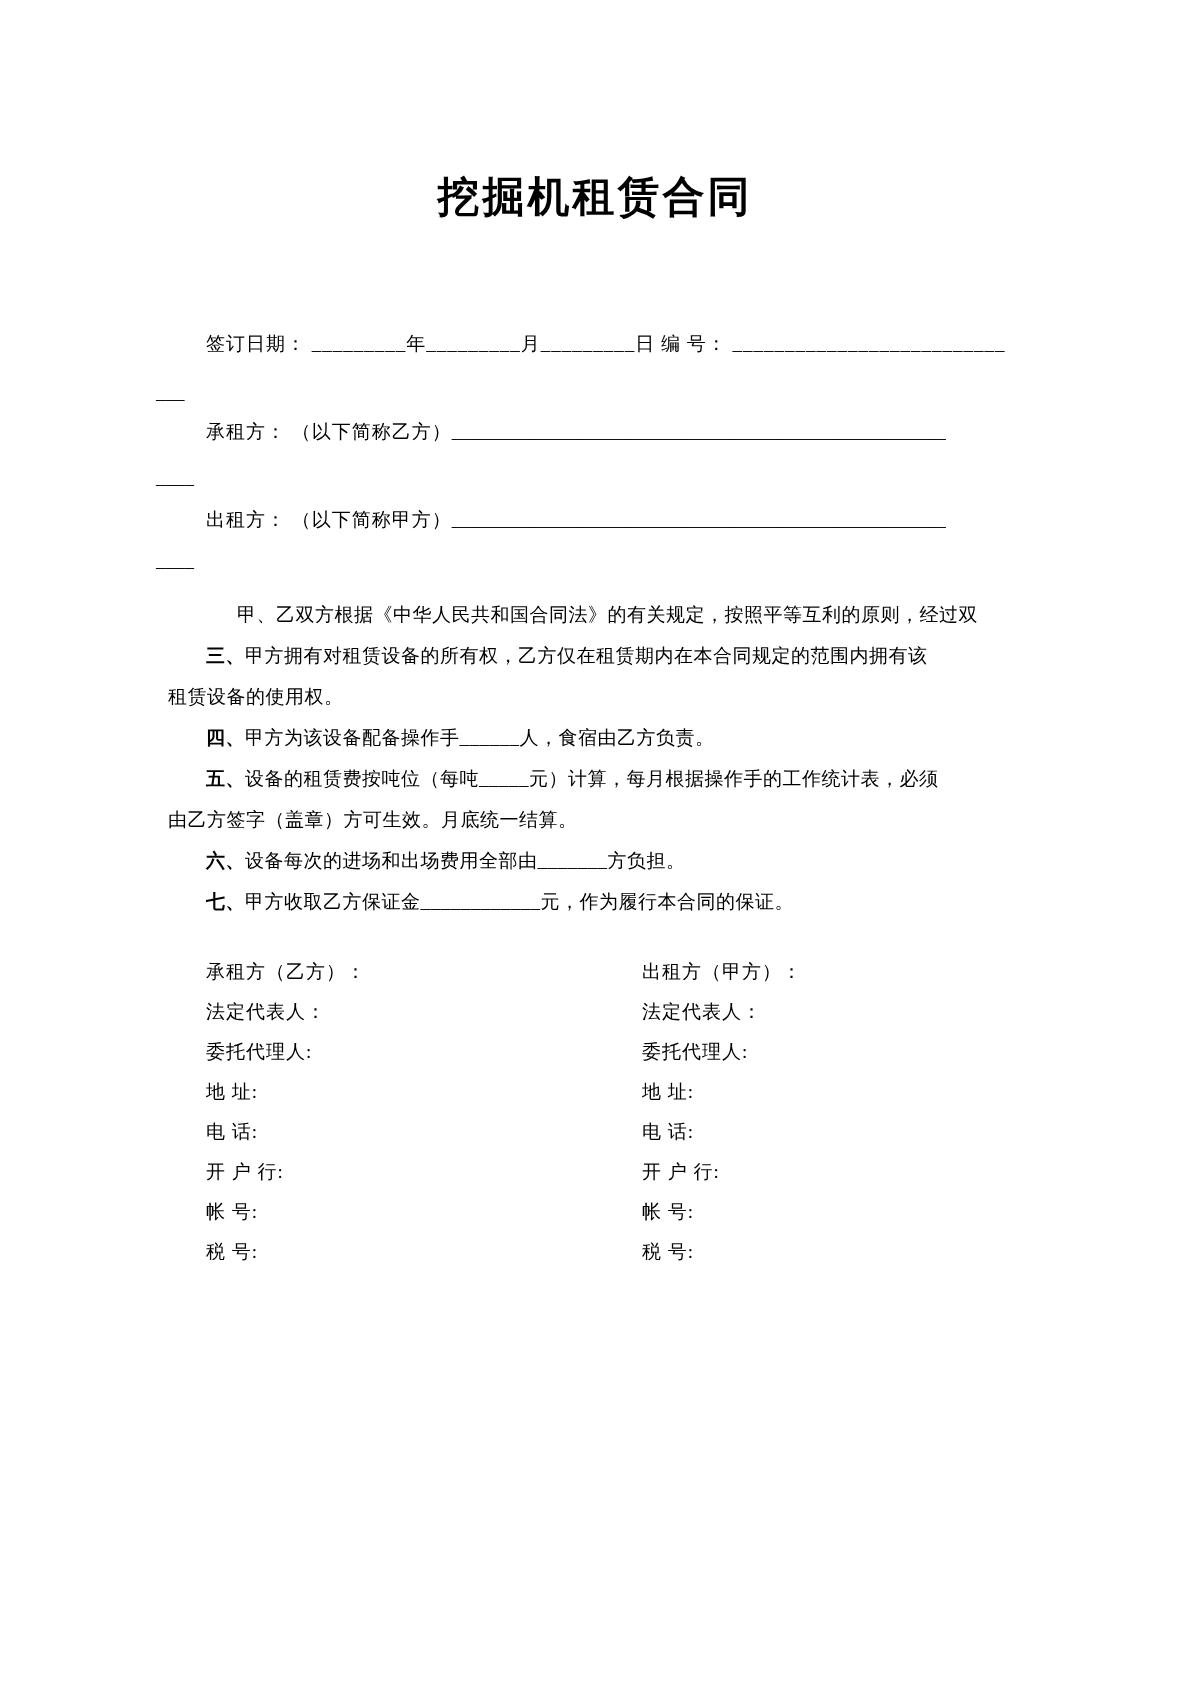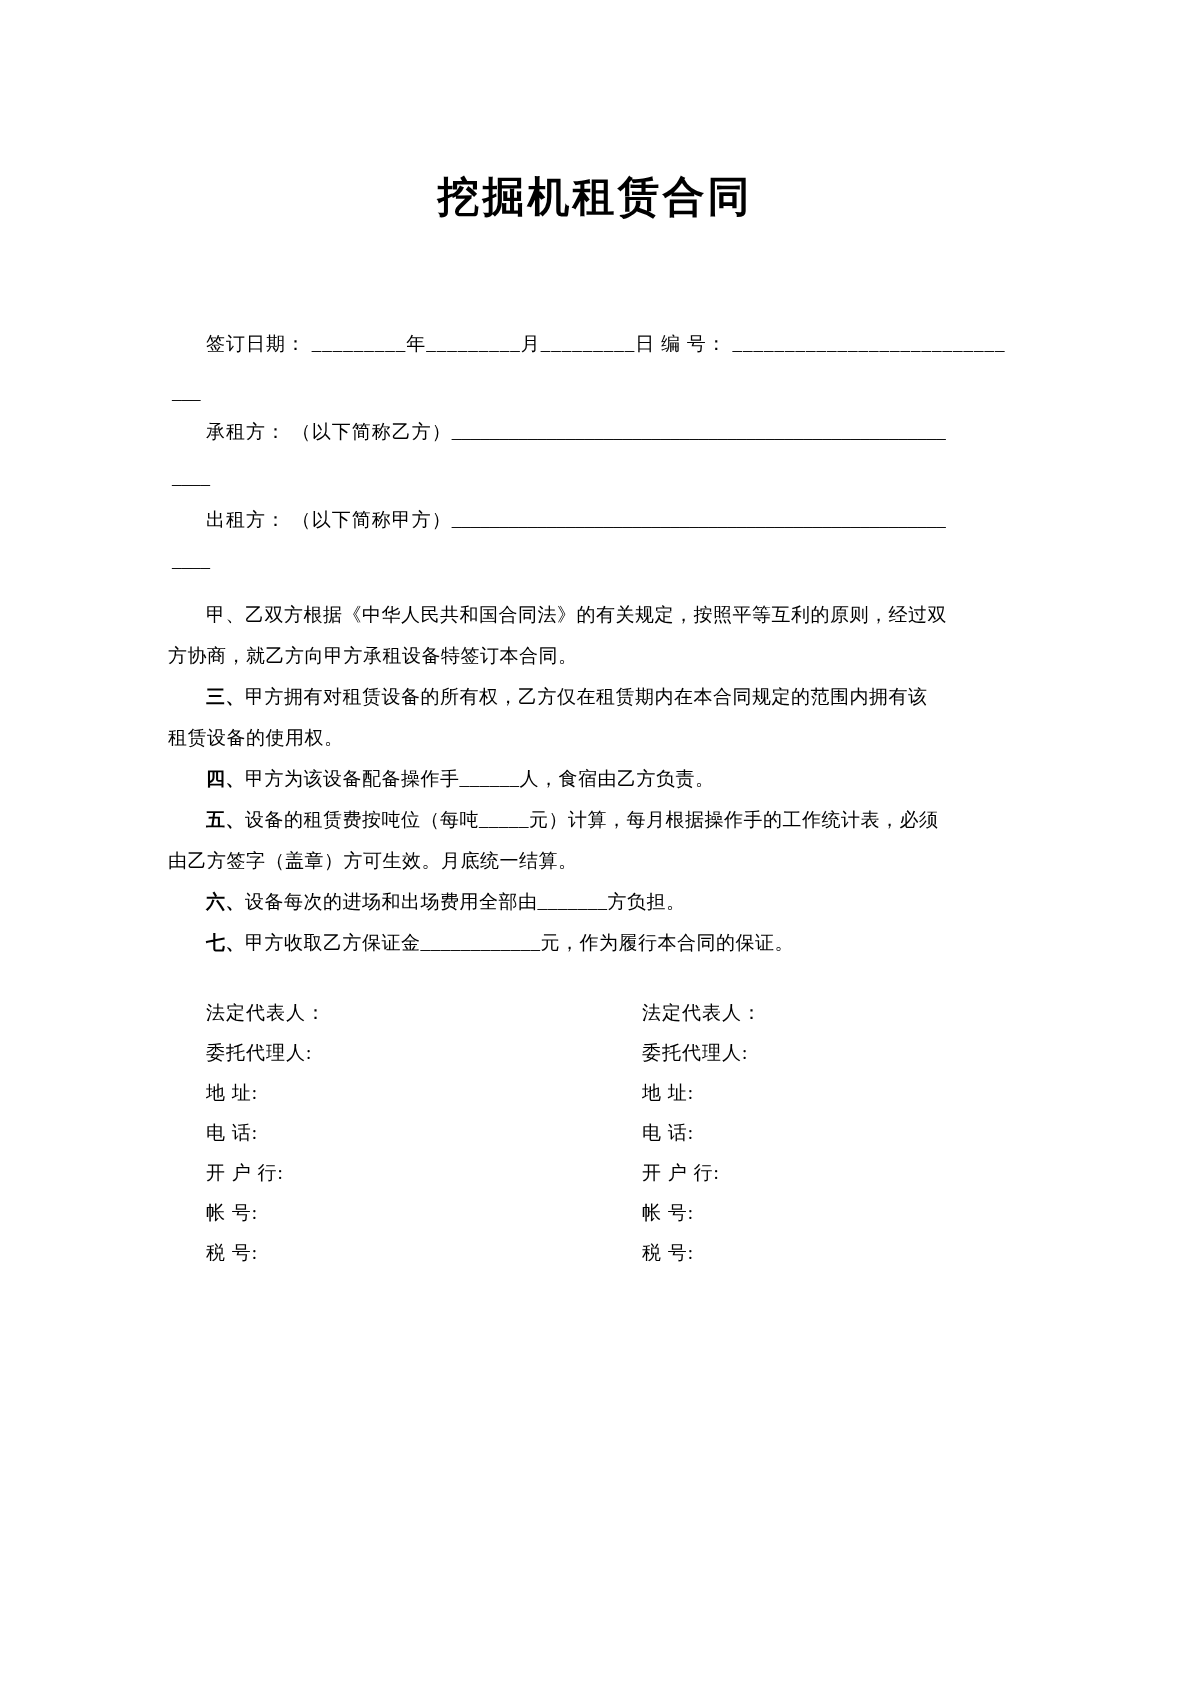--- a/index.html
+++ b/index.html
@@ -34,35 +34,35 @@
     letter-spacing:1px;
   }
   .party-line{
     margin:52px 0 0 0;
     line-height:36px;
     white-space:nowrap;
     letter-spacing:1px;
   }
   .stray-line{
     position:absolute;
-    left:172px;
+    left:156px;
     font-size:19px;
     line-height:19px;
     letter-spacing:0;
   }
   #stray-1{top:383px;}
   #stray-2{top:468px;}
   #stray-3{top:551px;}
   .body-line{
     margin:0;
     line-height:41px;
     white-space:nowrap;
     letter-spacing:0.5px;
   }
-  #body-lines .body-line:first-child{margin-top:56px;}
+  #body-lines .body-line:first-child{margin-top:56px;text-align:right;}
   .marker{font-weight:700;}
   .blank{letter-spacing:0;margin-top:8px;}
   .sig-block{margin-top:30px;}
   .sig-row{display:flex;line-height:40px;letter-spacing:1px;}
   .sig-left{width:474px;padding-left:38px;box-sizing:border-box;}
   .sig-right{flex:1;}
 </style>
 </head>
 <body>
 
@@ -70,30 +70,33 @@
   <h1 class="title">挖掘机租赁合同</h1>
 
   <div class="content">
     <p class="date-line indent">签订日期： _________年_________月_________日 编 号： __________________________</p>
     <div id="party-lines">
         <p class="party-line indent"><span>承租方： （以下简称乙方）</span><span class="blank">____________________________________________________</span></p>
         <p class="party-line indent"><span>出租方： （以下简称甲方）</span><span class="blank">____________________________________________________</span></p>
       </div>
     <div id="body-lines">
         <p class="body-line indent"><span>甲、乙双方根据《中华人民共和国合同法》的有关规定，按照平等互利的原则，经过双</span></p>
-        <p class="body-line"><span>方协商，就乙方向甲方承租设备特签订本合同。</span></p>
         <p class="body-line indent"><span class="marker">三、</span><span>甲方拥有对租赁设备的所有权，乙方仅在租赁期内在本合同规定的范围内拥有该</span></p>
         <p class="body-line"><span>租赁设备的使用权。</span></p>
         <p class="body-line indent"><span class="marker">四、</span><span>甲方为该设备配备操作手______人，食宿由乙方负责。</span></p>
         <p class="body-line indent"><span class="marker">五、</span><span>设备的租赁费按吨位（每吨_____元）计算，每月根据操作手的工作统计表，必须</span></p>
         <p class="body-line"><span>由乙方签字（盖章）方可生效。月底统一结算。</span></p>
         <p class="body-line indent"><span class="marker">六、</span><span>设备每次的进场和出场费用全部由_______方负担。</span></p>
         <p class="body-line indent"><span class="marker">七、</span><span>甲方收取乙方保证金____________元，作为履行本合同的保证。</span></p>
       </div>
     <div id="signature" class="sig-block">
+        <div class="sig-row">
+          <span class="sig-left">承租方（乙方）：</span>
+          <span class="sig-right">出租方（甲方）：</span>
+        </div>
         <div class="sig-row">
           <span class="sig-left">法定代表人：</span>
           <span class="sig-right">法定代表人：</span>
         </div>
         <div class="sig-row">
           <span class="sig-left">委托代理人:</span>
           <span class="sig-right">委托代理人:</span>
         </div>
         <div class="sig-row">
           <span class="sig-left">地  址:</span>

